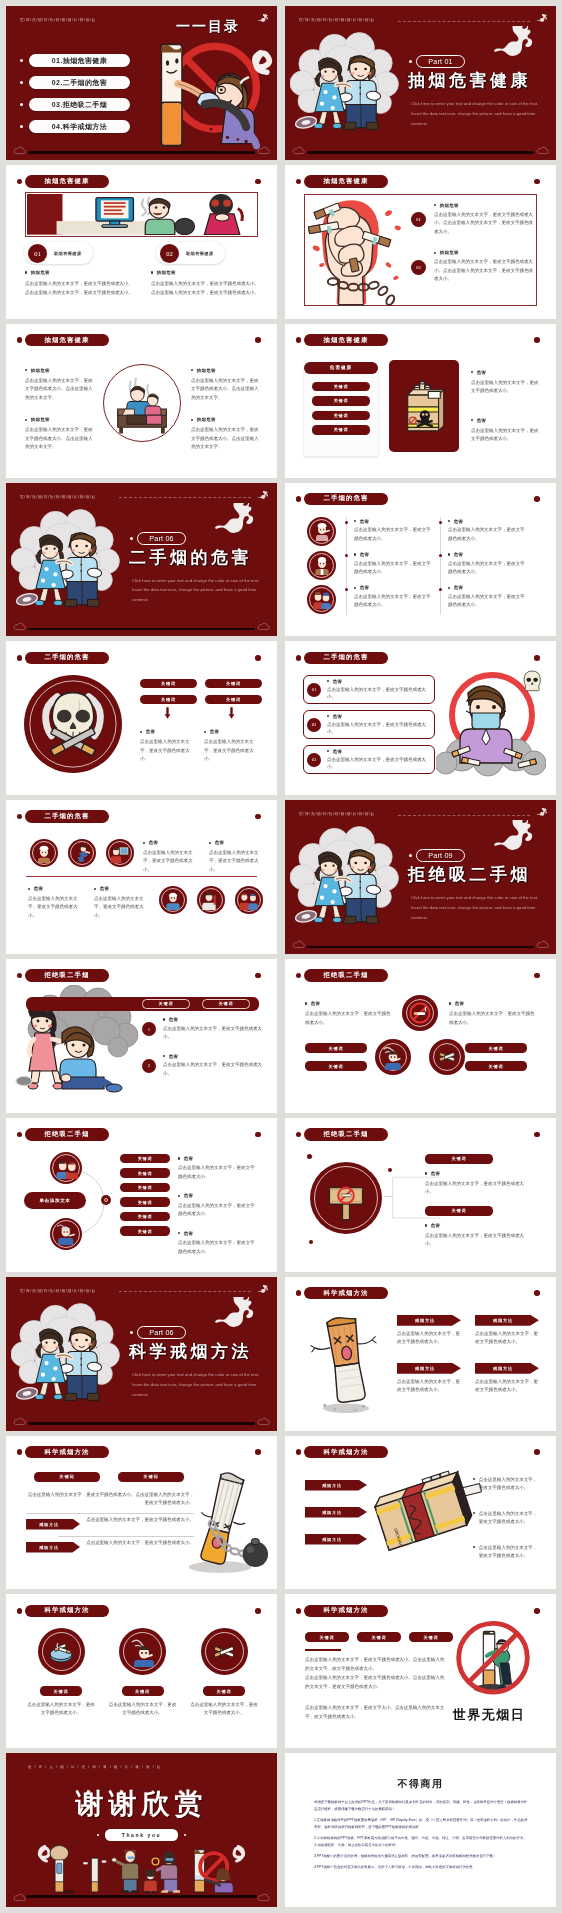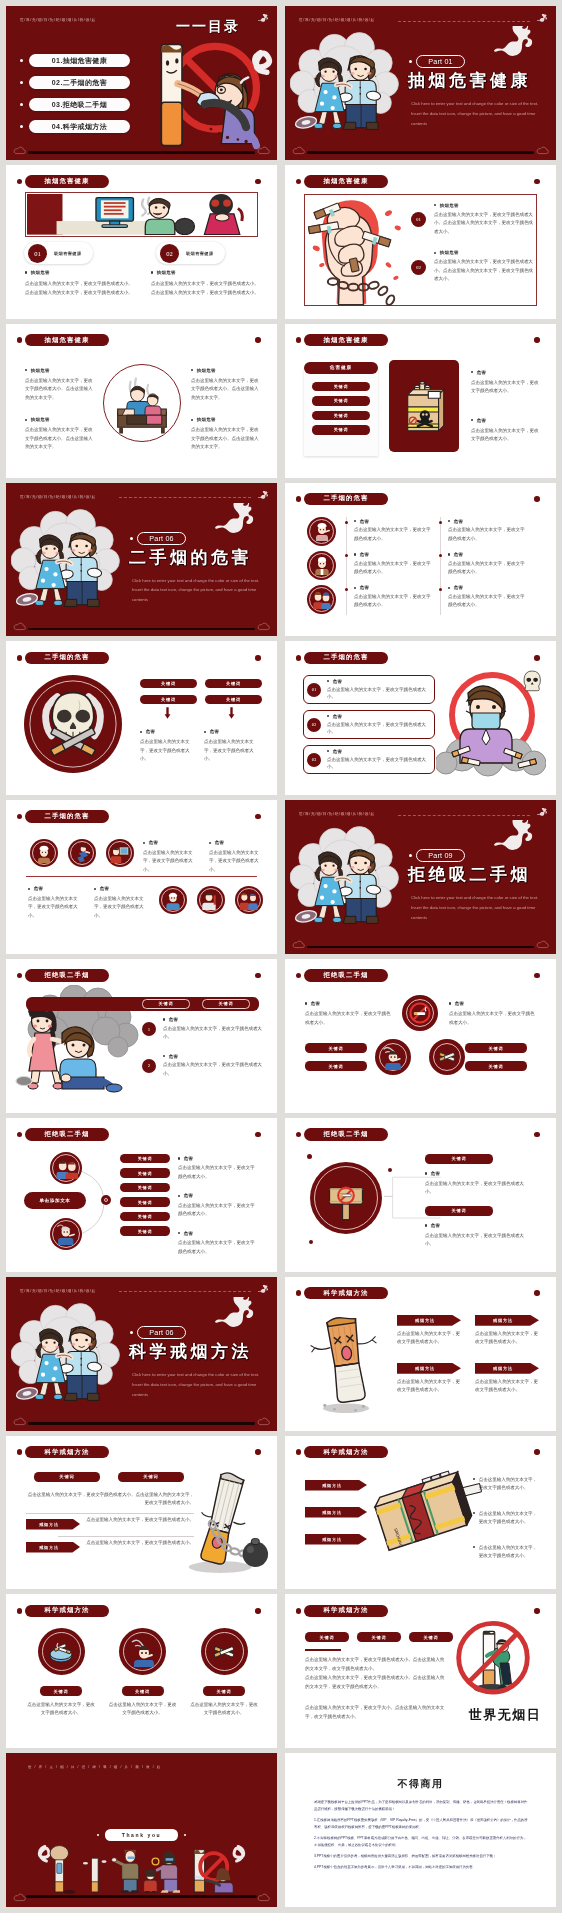--- a/index.html
+++ b/index.html
@@ -186,21 +186,21 @@
 .s21ring{position:absolute;left:4px;top:4px;right:4px;bottom:4px;border-radius:50%;border:.8px solid #e0b8b8;z-index:1}
 .s21k{width:42px;height:9.5px;font-size:4.1px;margin-top:11px}
 .s21d{margin-top:5px;text-align:center;width:68px}
 .s22kws{position:absolute;left:20px;top:38px;display:flex;gap:8px}
 .s22k{width:44px;height:9.5px;font-size:4.1px}
 .s22rule{position:absolute;left:20px;top:55px;width:36px;height:1.6px;background:#6e0d0e}
 .s22p1{position:absolute;left:20px;top:62px;width:140px;line-height:1.95}
 .s22p2{position:absolute;left:20px;top:80px;width:140px;line-height:1.95}
 .s22p3{position:absolute;left:20px;top:110px;width:140px;line-height:1.95}
 .s22sign{position:absolute;left:164px;top:25px;width:88px;height:88px}
-.s22badge{position:absolute;left:172px;top:112px;width:96px;text-align:center;font-size:13px;font-weight:bold;color:#141414;letter-spacing:1.5px;font-family:"Liberation Sans",sans-serif}
+.s22badge{position:absolute;left:156px;top:112px;width:96px;text-align:center;font-size:13px;font-weight:bold;color:#141414;letter-spacing:1.5px;font-family:"Liberation Sans",sans-serif}
 .s23nav{left:22px;top:12px;letter-spacing:3.2px;font-size:3.4px;color:#e0bcbc}
 .s23title{position:absolute;left:0;right:0;top:32px;text-align:center;color:#fff;font-size:28px;font-weight:bold;letter-spacing:5px;font-family:"Liberation Serif",serif;text-shadow:1px 1px 0 #3a0506}
 .s23sub{position:absolute;left:0;right:0;top:76px;display:flex;align-items:center;justify-content:center;gap:6px}
 .s23pill{display:flex;align-items:center;justify-content:center;width:73px;height:12px;background:#fff;border-radius:5.5px;color:#2a2020;font-size:5px;font-weight:bold;letter-spacing:1.6px}
 .s23dL,.s23dR{width:2.4px;height:2.4px;border-radius:50%;background:#fff;display:block}
 .s23smL{position:absolute;left:22px;top:92px;width:26px;height:26px}
 .s23smR{position:absolute;right:22px;top:92px;width:26px;height:26px}
 .s23illo{position:absolute;left:20px;bottom:10px;width:232px;height:54px}
 .s23bar{left:20px;right:20px;bottom:9px;height:3px}
 .s24title{position:absolute;left:0;right:0;top:24px;text-align:center;font-size:10px;font-weight:bold;color:#1a1a1a;letter-spacing:1.5px}
@@ -1736,20 +1736,21 @@
     <path d="M62 74l-8 5h14z" fill="#1a2a3a"></path>
 
     <circle cx="50" cy="44" r="39" fill="none" stroke="#cf3333" stroke-width="5.5"></circle>
     <line x1="22" y1="72" x2="78" y2="16" stroke="#cf3333" stroke-width="5.5"></line>
   </svg>
   <div class="s22badge">世界无烟日</div>
 </div>
 
 <div class="slide dark">
   <div class="topnav s23nav">世/界/无/烟/日/拒/绝/吸/烟/从/我/做/起</div>
+  <div class="s23title">谢谢欣赏</div>
   <div class="s23sub">
         <span class="s23dL"></span>
         <span class="s23pill">Thank you</span>
         <span class="s23dR"></span>
       </div>
   <svg class="s23smL" viewBox="0 0 30 34">
         <path d="M20 2q-6 2-7 8t5 6 7-3-1-7-7 1-2 9 7 5" fill="none" stroke="#efe9e9" stroke-width="4" stroke-linecap="round"></path>
       </svg>
   <svg class="s23smR" viewBox="0 0 30 34">
         <path d="M10 2q6 2 7 8t-5 6-7-3 1-7 7 1 2 9-7 5" fill="none" stroke="#efe9e9" stroke-width="4" stroke-linecap="round"></path>

